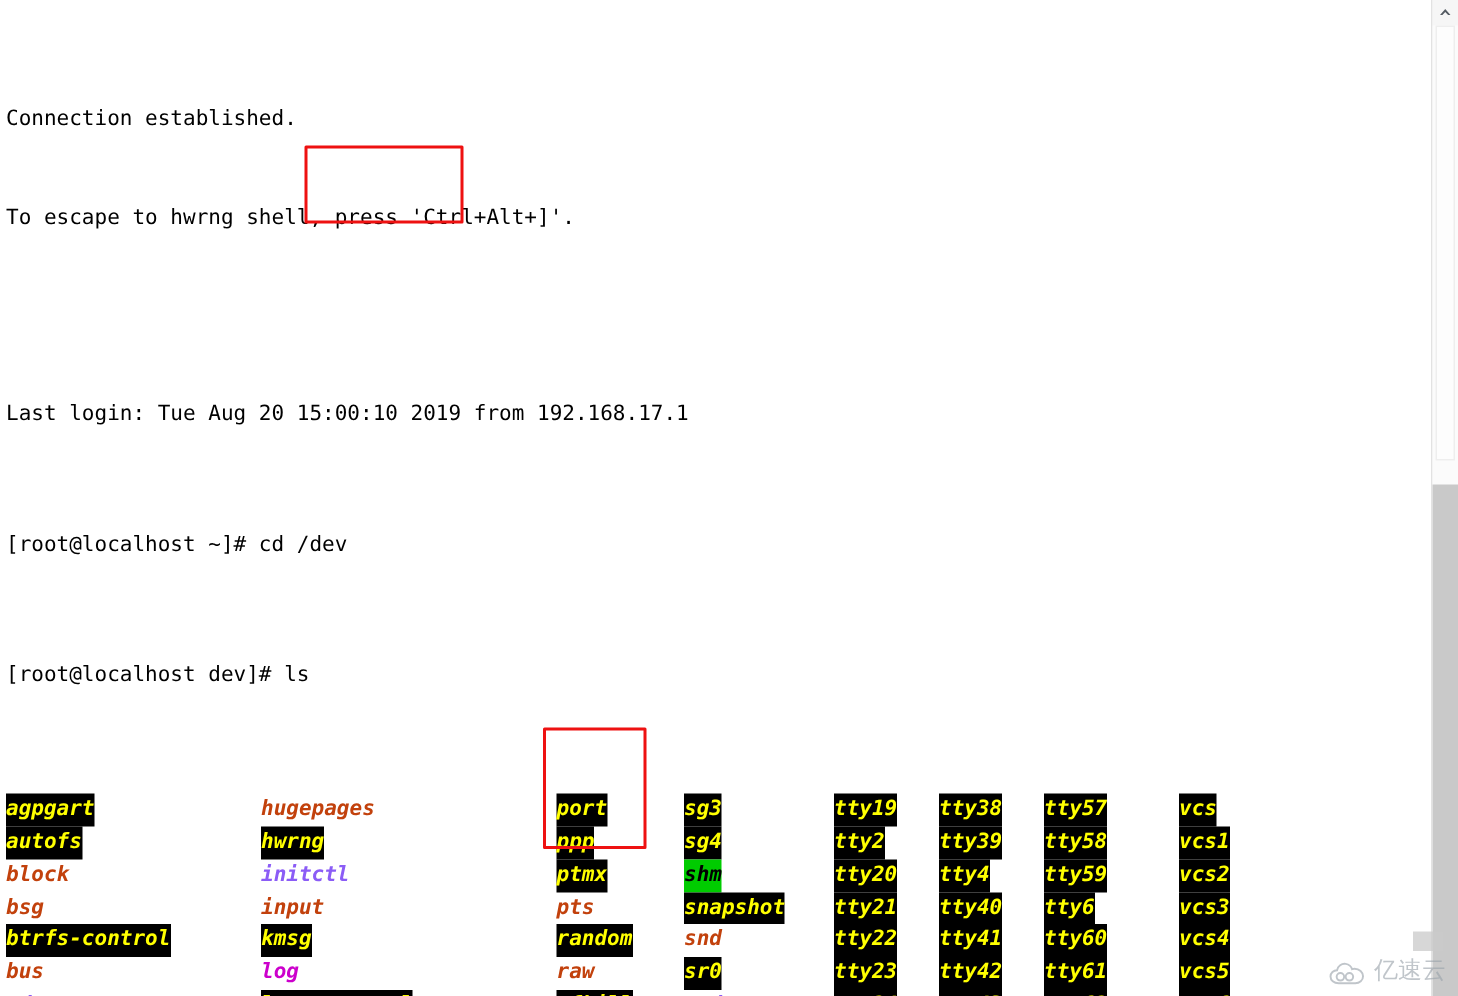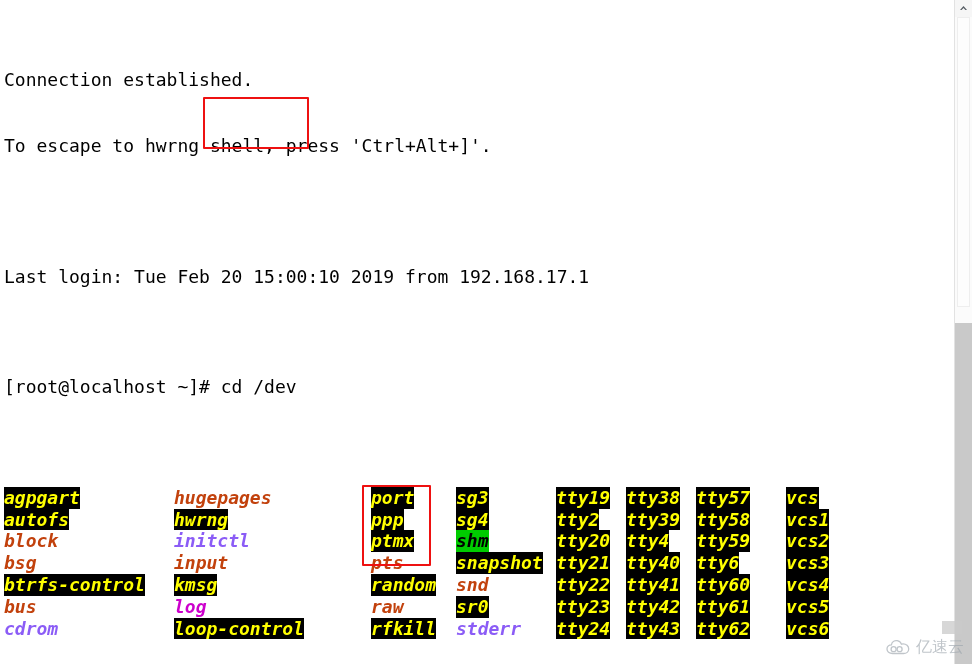--- a/index.html
+++ b/index.html
@@ -20,21 +20,21 @@
   }
   .term {
     position: absolute;
     left: 0;
     top: 0;
     width: 955px;
     height: 664px;
     background: #ffffff;
     color: #000000;
     font-family: "DejaVu Sans Mono", "Liberation Mono", monospace;
-    font-size: 18px;
+    font-size: 14px;
     line-height: 21.8px;
     padding: 4px 0 0 4px;
     box-sizing: border-box;
     white-space: pre;
   }
   .hdr-line {
     color: #000000;
     height: 21.8px;
   }
   .blank-line { height: 21.8px; }
@@ -63,21 +63,20 @@
   .c-di  { color: #c2410c; background: transparent; }          
   .c-ln  { color: #8b5cf6; background: transparent; }          
   .c-so  { color: #cc00cc; background: transparent; }          
   .c-cd  { color: #ffff00; background: #000000; }              
   .c-ow  { color: #000000; background: #00cc00; text-align: center; }
 
   .prompt-line {
     color: #000000;
     height: 21.8px;
     line-height: 21.8px;
-    margin-top: 23px;
   }
 
   
   .redbox {
     position: absolute;
     border: 2.5px solid #ee1111;
     background: transparent;
     pointer-events: none;
     border-radius: 1px;
   }
@@ -127,21 +126,21 @@
     bottom: 0;
     background: #c9c9c9;
   }
 
   
   .watermark {
     position: absolute;
     right: 8px;
     bottom: 6px;
     display: flex;
-    align-items: center;
+    align-items: flex-end;
     gap: 4px;
     opacity: 0.62;
     pointer-events: none;
   }
   .watermark .wm-text {
     font-family: "DejaVu Sans", "Liberation Sans", sans-serif;
     font-size: 16px;
     color: #9aa3ab;
     letter-spacing: 0px;
   }
@@ -159,24 +158,25 @@
 </head>
 <body>
 
 <div id="app">
 
   <div class="term">
 
     <div class="hdr-line">Connection established.</div>
     <div class="hdr-line">To escape to hwrng shell, press 'Ctrl+Alt+]'.</div>
     <div class="blank-line"></div>
-    <div class="hdr-line">Last login: Tue Feb 20 15:00:10 2019 from 192.168.17.1</div>
+    <div class="hdr-line">Last login: Tue Aug 20 15:00:10 2019 from 192.168.17.1</div>
 
     <div class="prompt-line"><span>[root@localhost ~]# </span><span>cd /dev</span></div>
 
+    <div class="prompt-line"><span>[root@localhost dev]# </span><span>ls</span></div>
 
     <div class="ls-grid" id="ls-grid" style="height: 457.8px;"><div class="ls-col" style="left: 0px;"><div class="ls-item"><span class="nm c-cd">agpgart</span></div><div class="ls-item"><span class="nm c-cd">autofs</span></div><div class="ls-item"><span class="nm c-di">block</span></div><div class="ls-item"><span class="nm c-di">bsg</span></div><div class="ls-item"><span class="nm c-cd">btrfs-control</span></div><div class="ls-item"><span class="nm c-di">bus</span></div><div class="ls-item"><span class="nm c-ln">cdrom</span></div></div><div class="ls-col" style="left: 170px;"><div class="ls-item"><span class="nm c-di">hugepages</span></div><div class="ls-item"><span class="nm c-cd">hwrng</span></div><div class="ls-item"><span class="nm c-ln">initctl</span></div><div class="ls-item"><span class="nm c-di">input</span></div><div class="ls-item"><span class="nm c-cd">kmsg</span></div><div class="ls-item"><span class="nm c-so">log</span></div><div class="ls-item"><span class="nm c-cd">loop-control</span></div></div><div class="ls-col" style="left: 367px;"><div class="ls-item"><span class="nm c-cd">port</span></div><div class="ls-item"><span class="nm c-cd">ppp</span></div><div class="ls-item"><span class="nm c-cd">ptmx</span></div><div class="ls-item"><span class="nm c-di">pts</span></div><div class="ls-item"><span class="nm c-cd">random</span></div><div class="ls-item"><span class="nm c-di">raw</span></div><div class="ls-item"><span class="nm c-cd">rfkill</span></div></div><div class="ls-col" style="left: 452px;"><div class="ls-item"><span class="nm c-cd">sg3</span></div><div class="ls-item"><span class="nm c-cd">sg4</span></div><div class="ls-item"><span class="nm c-ow">shm</span></div><div class="ls-item"><span class="nm c-cd">snapshot</span></div><div class="ls-item"><span class="nm c-di">snd</span></div><div class="ls-item"><span class="nm c-cd">sr0</span></div><div class="ls-item"><span class="nm c-ln">stderr</span></div></div><div class="ls-col" style="left: 552px;"><div class="ls-item"><span class="nm c-cd">tty19</span></div><div class="ls-item"><span class="nm c-cd">tty2</span></div><div class="ls-item"><span class="nm c-cd">tty20</span></div><div class="ls-item"><span class="nm c-cd">tty21</span></div><div class="ls-item"><span class="nm c-cd">tty22</span></div><div class="ls-item"><span class="nm c-cd">tty23</span></div><div class="ls-item"><span class="nm c-cd">tty24</span></div></div><div class="ls-col" style="left: 622px;"><div class="ls-item"><span class="nm c-cd">tty38</span></div><div class="ls-item"><span class="nm c-cd">tty39</span></div><div class="ls-item"><span class="nm c-cd">tty4</span></div><div class="ls-item"><span class="nm c-cd">tty40</span></div><div class="ls-item"><span class="nm c-cd">tty41</span></div><div class="ls-item"><span class="nm c-cd">tty42</span></div><div class="ls-item"><span class="nm c-cd">tty43</span></div></div><div class="ls-col" style="left: 692px;"><div class="ls-item"><span class="nm c-cd">tty57</span></div><div class="ls-item"><span class="nm c-cd">tty58</span></div><div class="ls-item"><span class="nm c-cd">tty59</span></div><div class="ls-item"><span class="nm c-cd">tty6</span></div><div class="ls-item"><span class="nm c-cd">tty60</span></div><div class="ls-item"><span class="nm c-cd">tty61</span></div><div class="ls-item"><span class="nm c-cd">tty62</span></div></div><div class="ls-col" style="left: 782px;"><div class="ls-item"><span class="nm c-cd">vcs</span></div><div class="ls-item"><span class="nm c-cd">vcs1</span></div><div class="ls-item"><span class="nm c-cd">vcs2</span></div><div class="ls-item"><span class="nm c-cd">vcs3</span></div><div class="ls-item"><span class="nm c-cd">vcs4</span></div><div class="ls-item"><span class="nm c-cd">vcs5</span></div><div class="ls-item"><span class="nm c-cd">vcs6</span></div></div></div>
 
     
 
   </div>
 
   <div id="annotation-layer">
       <div class="redbox" style="left: 203px; top: 97px; width: 102px; height: 48px;"></div>
       <div class="redbox" style="left: 362px; top: 485px; width: 65px; height: 77px;"></div>

